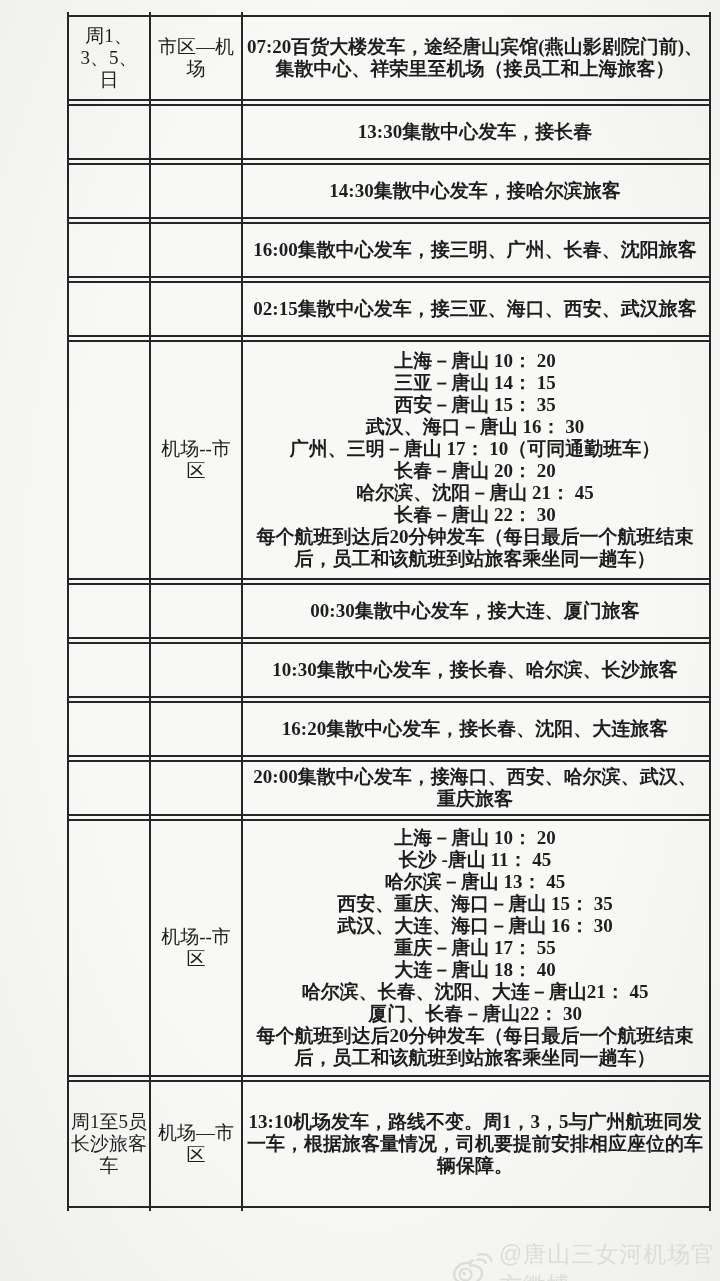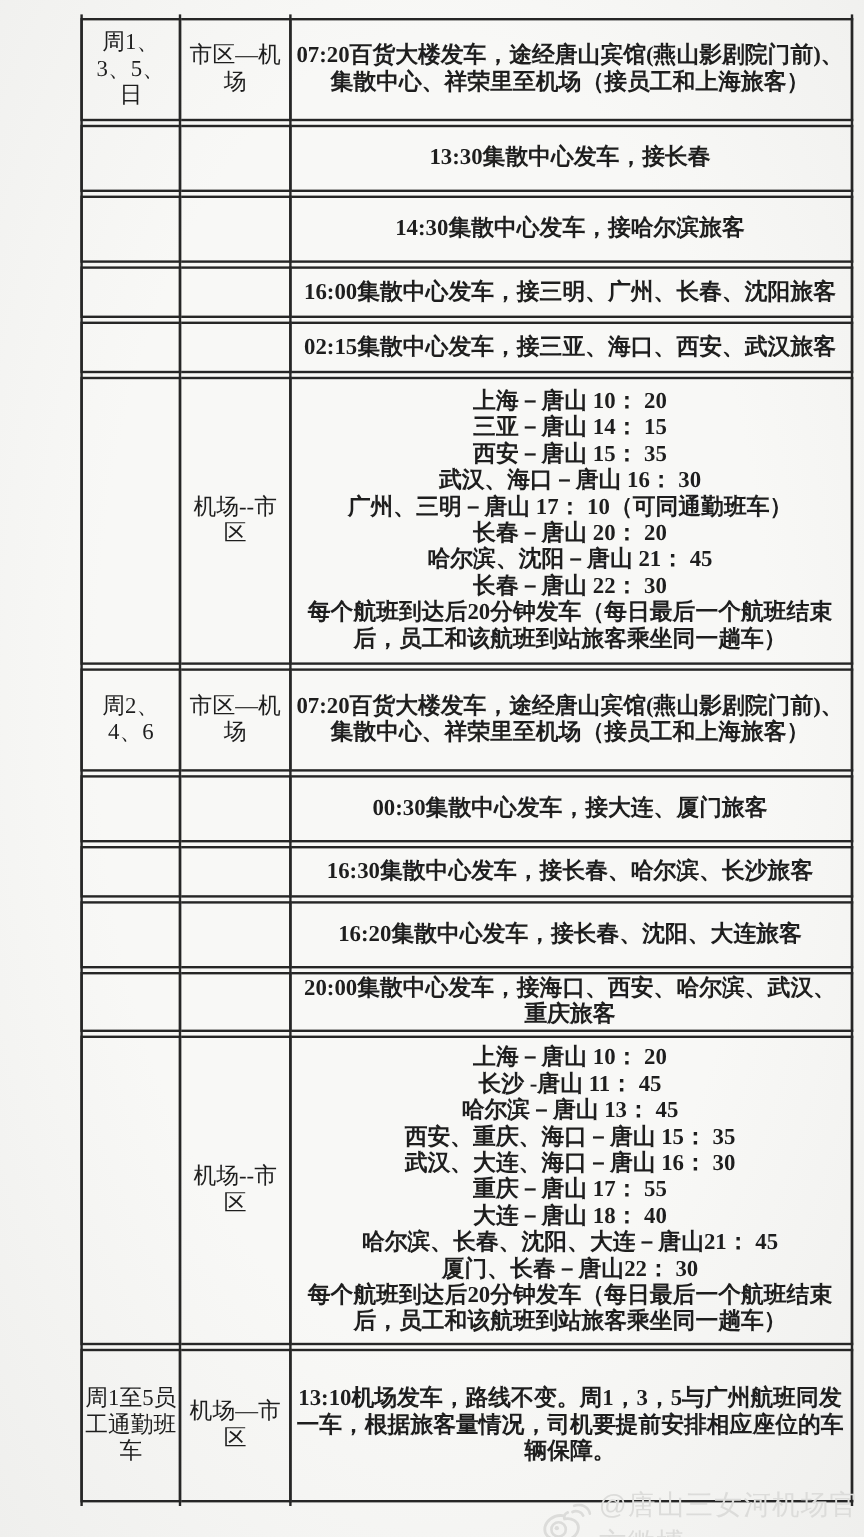--- a/index.html
+++ b/index.html
@@ -26,21 +26,21 @@
     white-space:pre-line;
     font-size:19px;
     line-height:22px;
     overflow:hidden;
   }
   td + td{border-left:0;}
   td.c-day{text-align:center;padding:1px 2px;}
   td.c-route{text-align:center;padding:19px 3px;}
   td.c-detail{text-align:center;font-weight:bold;}
   tr.rh40 td{height:56px;}
-  tr.rh56 td{height:43px;}
+  tr.rh56 td{height:56px;}
   tr.rh76 td{height:76px;}
   tr.rh240 td{height:240px;}
   tr.rh258 td{height:258px;}
   tr.rh128 td{height:128px;}
   .vline{
     position:absolute;top:0;bottom:0;width:2px;
     background:#262626;
   }
   .watermark{
     position:absolute;left:451px;top:1239px;
@@ -99,35 +99,29 @@
           <td class="c-detail">上海－唐山 10： 20
 三亚－唐山 14： 15
 西安－唐山 15： 35
 武汉、海口－唐山 16： 30
 广州、三明－唐山 17： 10（可同通勤班车）
 长春－唐山 20： 20
 哈尔滨、沈阳－唐山 21： 45
 长春－唐山 22： 30
 每个航班到达后20分钟发车（每日最后一个航班结束后，员工和该航班到站旅客乘坐同一趟车）</td>
         </tr>
-        <tr class="rh76">
-          <td class="c-day">周2、
-4、6</td>
-          <td class="c-route">市区—机场</td>
-          <td class="c-detail">07:20百货大楼发车，途经唐山宾馆(燕山影剧院门前)、集散中心、祥荣里至机场（接员工和上海旅客）</td>
-        </tr>
         <tr class="rh40">
           <td class="c-day"></td>
           <td class="c-route"></td>
           <td class="c-detail">00:30集散中心发车，接大连、厦门旅客</td>
         </tr>
         <tr class="rh56">
           <td class="c-day"></td>
           <td class="c-route"></td>
-          <td class="c-detail">16:30集散中心发车，接长春、哈尔滨、长沙旅客</td>
+          <td class="c-detail">10:30集散中心发车，接长春、哈尔滨、长沙旅客</td>
         </tr>
         <tr class="rh40">
           <td class="c-day"></td>
           <td class="c-route"></td>
           <td class="c-detail">16:20集散中心发车，接长春、沈阳、大连旅客</td>
         </tr>
         <tr class="rh56">
           <td class="c-day"></td>
           <td class="c-route"></td>
           <td class="c-detail">20:00集散中心发车，接海口、西安、哈尔滨、武汉、重庆旅客</td>
@@ -141,21 +135,21 @@
 西安、重庆、海口－唐山 15： 35
 武汉、大连、海口－唐山 16： 30
 重庆－唐山 17： 55
 大连－唐山 18： 40
 哈尔滨、长春、沈阳、大连－唐山21： 45
 厦门、长春－唐山22： 30
 每个航班到达后20分钟发车（每日最后一个航班结束后，员工和该航班到站旅客乘坐同一趟车）</td>
         </tr>
         <tr class="rh128">
           <td class="c-day">周1至5员
-工通勤班
+长沙旅客
 车</td>
           <td class="c-route">机场—市区</td>
           <td class="c-detail">13:10机场发车，路线不变。周1，3，5与广州航班同发一车，根据旅客量情况，司机要提前安排相应座位的车辆保障。</td>
         </tr>
       </tbody>
     </table>
     <i class="vline" style="left:0"></i>
     <i class="vline" style="left:82px"></i>
     <i class="vline" style="left:174px"></i>
     <i class="vline" style="left:642px"></i>

